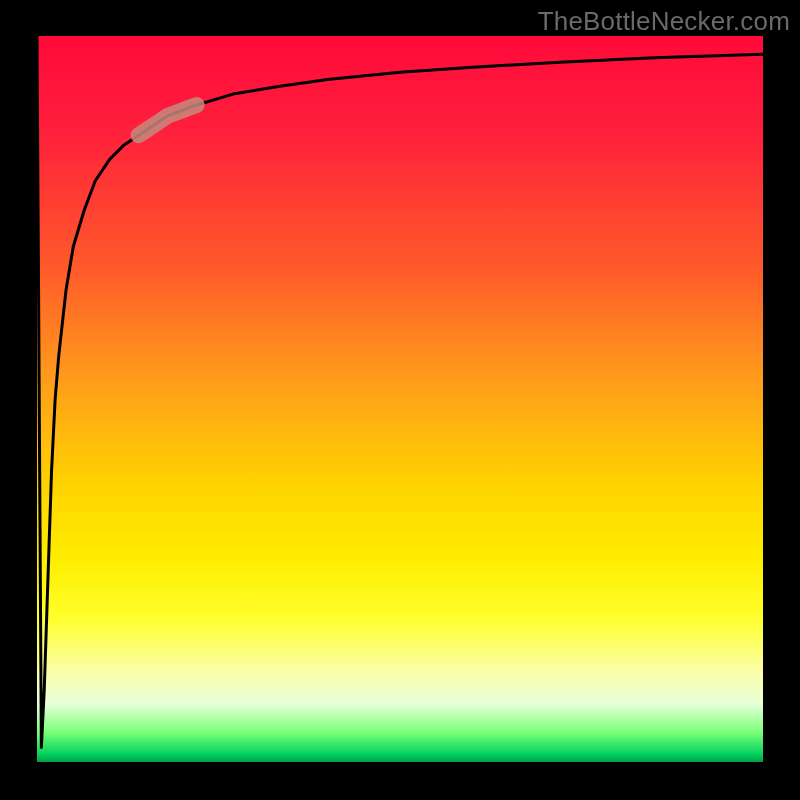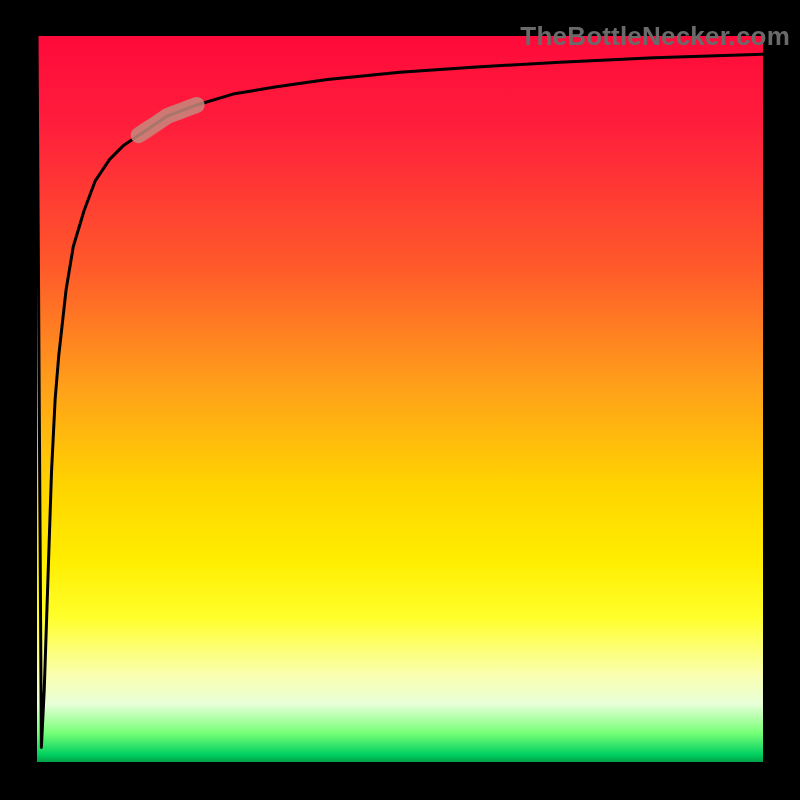--- a/index.html
+++ b/index.html
@@ -40,26 +40,26 @@
   }
   .curve-svg {
     position: absolute;
     left: 0;
     top: 0;
     width: 726px;
     height: 726px;
   }
   .watermark {
     position: absolute;
-    top: 21px;
+    top: 6px;
     right: 10px;
     color: #6a6a6a;
     font-size: 26px;
     letter-spacing: 0.2px;
-    font-weight: 700;
+    font-weight: 400;
     user-select: none;
   }
 </style>
 </head>
 <body>
 
 <div class="frame">
   <div class="plot-area">
     <svg class="curve-svg" viewBox="0 0 726 726" preserveAspectRatio="none">
       <path id="curve-path" fill="none" stroke="#000" stroke-width="3" stroke-linecap="round" stroke-linejoin="round" d="M0.00 0.00 L4.36 711.48 L7.26 653.40 L10.89 544.50 L14.52 435.60 L18.15 363.00 L21.78 319.44 L29.04 254.10 L36.30 210.54 L47.19 174.24 L58.08 145.20 L72.60 123.42 L87.12 108.90 L108.90 94.38 L130.68 79.86 L159.72 68.97 L196.02 58.08 L239.58 50.82 L290.40 43.56 L363.00 36.30 L435.60 31.22 L522.72 26.14 L617.10 21.78 L726.00 18.15"></path>

